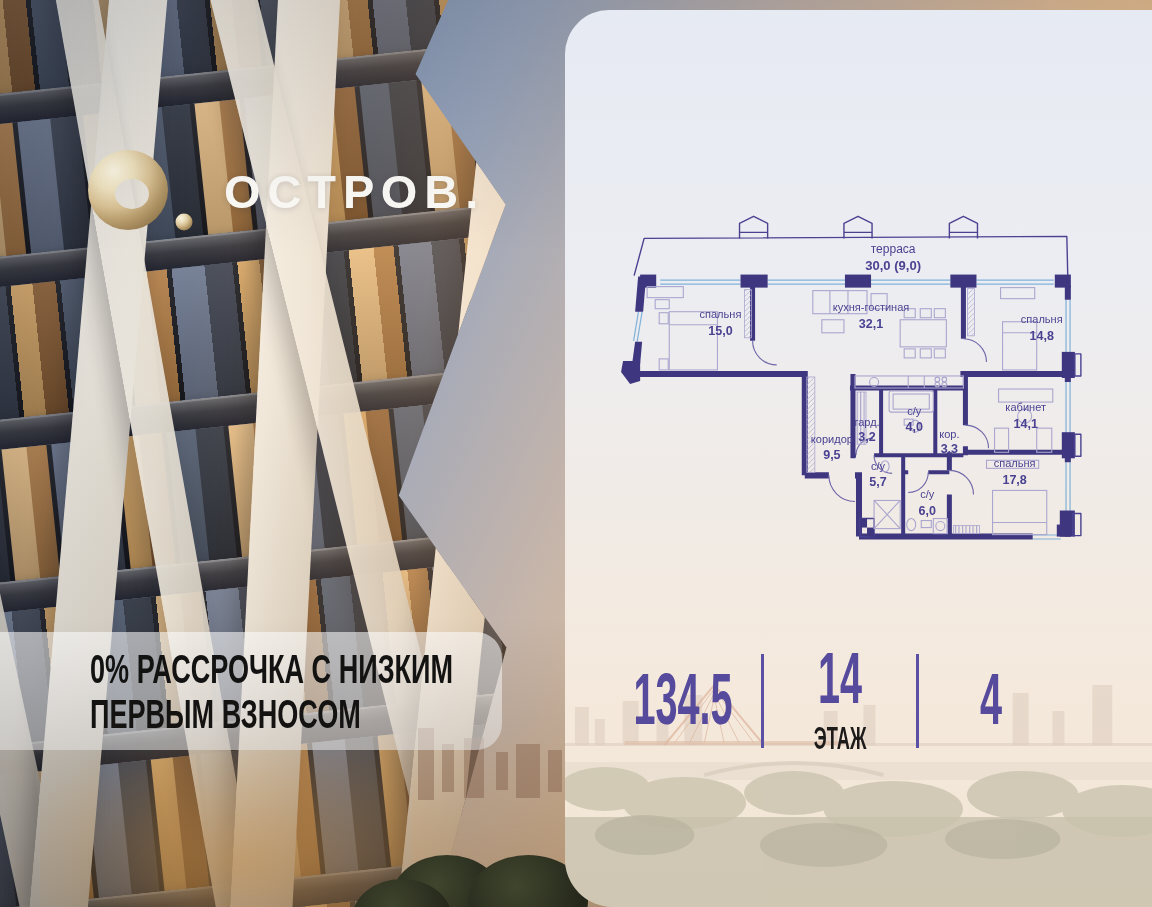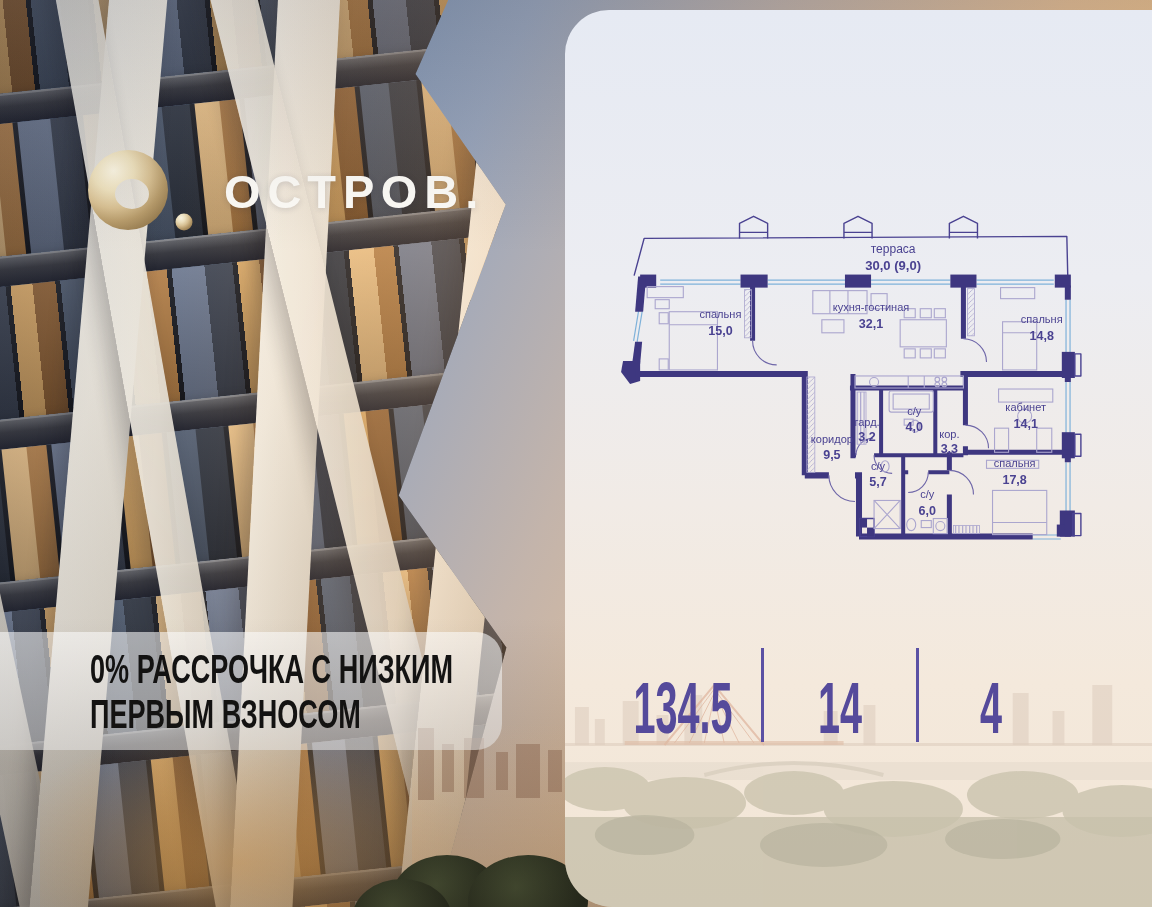--- a/index.html
+++ b/index.html
@@ -65,21 +65,21 @@
   .wfill{fill:#3E3780;stroke:none;}
   .thin{stroke:#4A4291;stroke-width:1.4;fill:none;stroke-linejoin:round;}
   .win{stroke:#7FB2DA;stroke-width:1.2;fill:none;}
   .furn{stroke:#ABA6CE;stroke-width:1.1;fill:none;}
   .door{stroke:#6E66A8;stroke-width:1.1;fill:none;}
   .rname{font-family:"Liberation Sans",sans-serif;font-size:11px;fill:#4A4291;text-anchor:middle;}
   .rarea{font-family:"Liberation Sans",sans-serif;font-size:12.5px;font-weight:600;fill:#4A4291;text-anchor:middle;}
   .rname.big{font-size:12px;} .rarea.big{font-size:13px;}
 
   
-  .stats{position:absolute;left:28px;top:634px;width:470px;display:flex;align-items:flex-end;}
+  .stats{position:absolute;left:28px;top:634px;width:470px;display:flex;align-items:center;}
   .stat{text-align:center;}
   .stat.c1{width:168px;} .stat.c2{width:152px;} .stat.c3{width:144px;}
   .stat-value{color:#554A9B;font-weight:700;font-size:72px;line-height:.95;}
   .stat-label{color:#1C1B1A;font-weight:700;font-size:32px;margin-top:10px;line-height:1;}
   .cond{display:inline-block;transform:scaleX(.55);transform-origin:center;white-space:nowrap;}
   .cond2{display:inline-block;transform:scaleX(.57);transform-origin:center;white-space:nowrap;}
   .vdiv{width:3px;height:94px;background:#5B51A4;margin-top:4px;}
 </style>
 </head>
 <body>
@@ -358,20 +358,21 @@
       </svg>
     </div>
 
     <div class="stats">
       <div class="stat c1">
         <div class="stat-value"><span class="cond">134.5</span></div>
       </div>
       <div class="vdiv"></div>
       <div class="stat c2">
         <div class="stat-value"><span class="cond">14</span></div>
+        <div class="stat-label"><span class="cond2">ЭТАЖ</span></div>
       </div>
       <div class="vdiv"></div>
       <div class="stat c3">
         <div class="stat-value"><span class="cond">4</span></div>
       </div>
     </div>
   </div>
 </div>
 
 </body></html>

